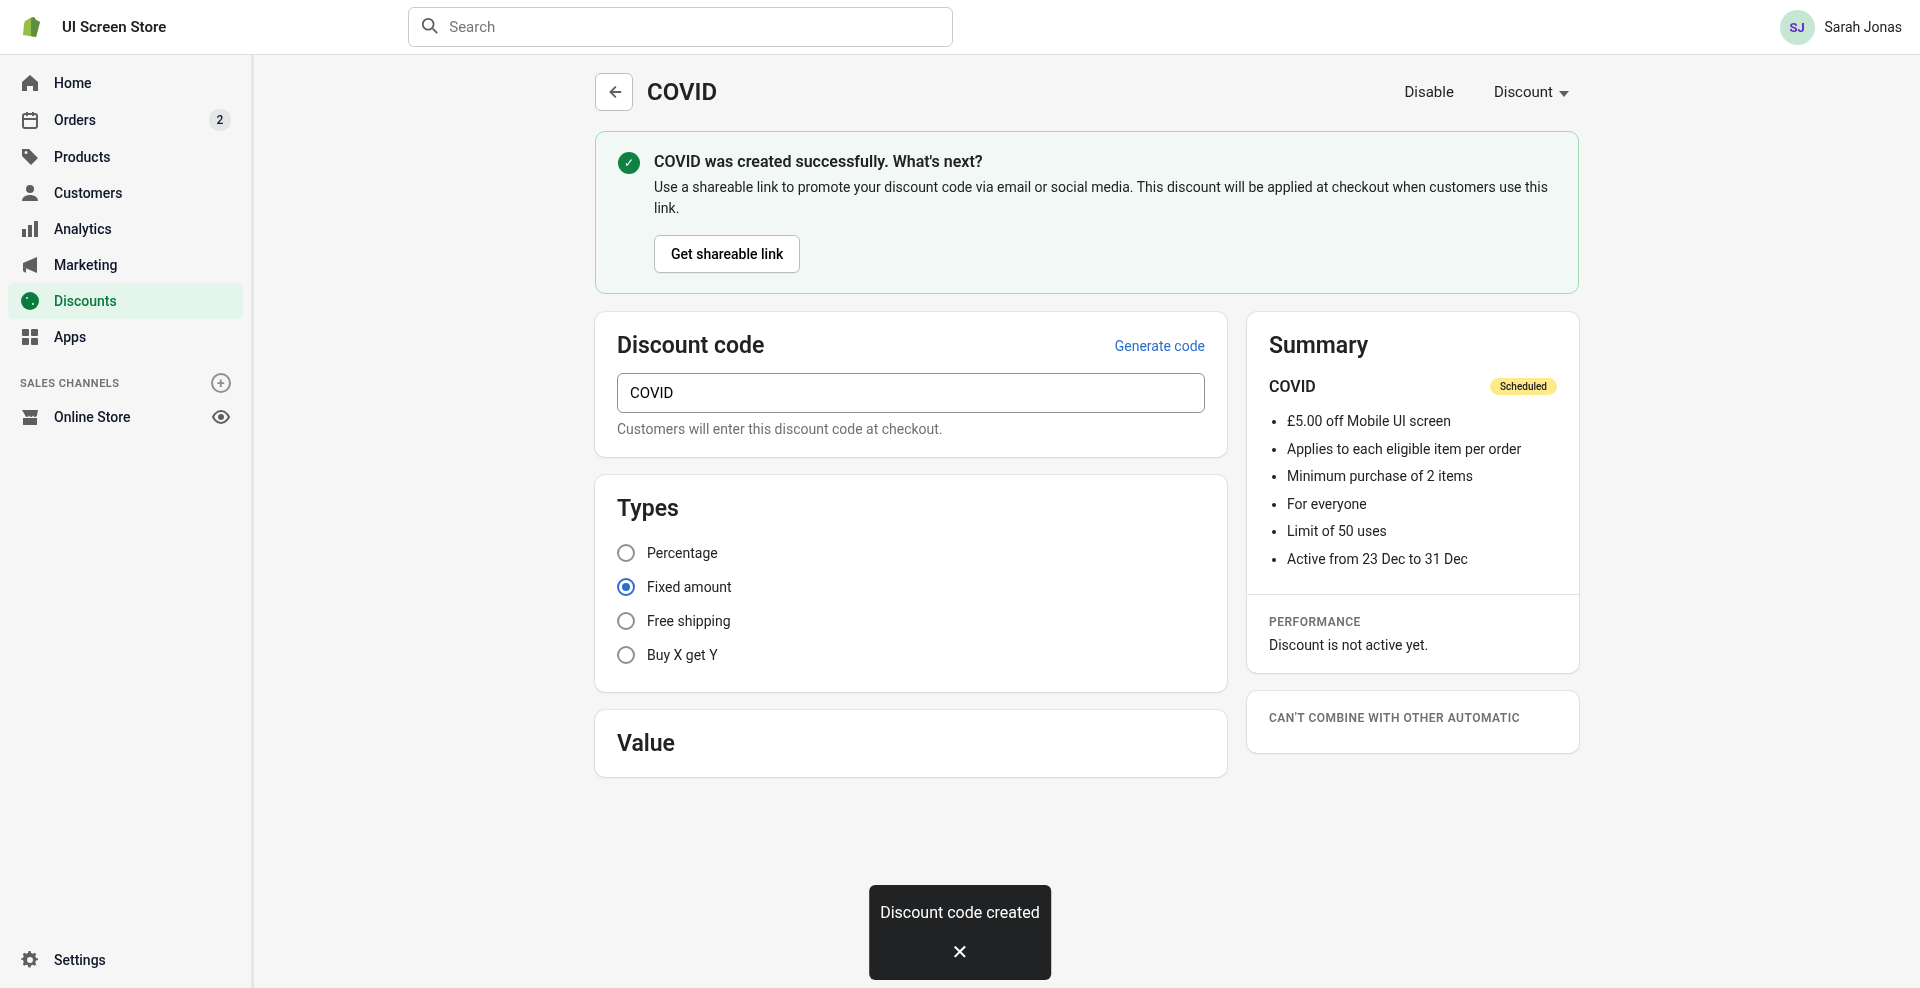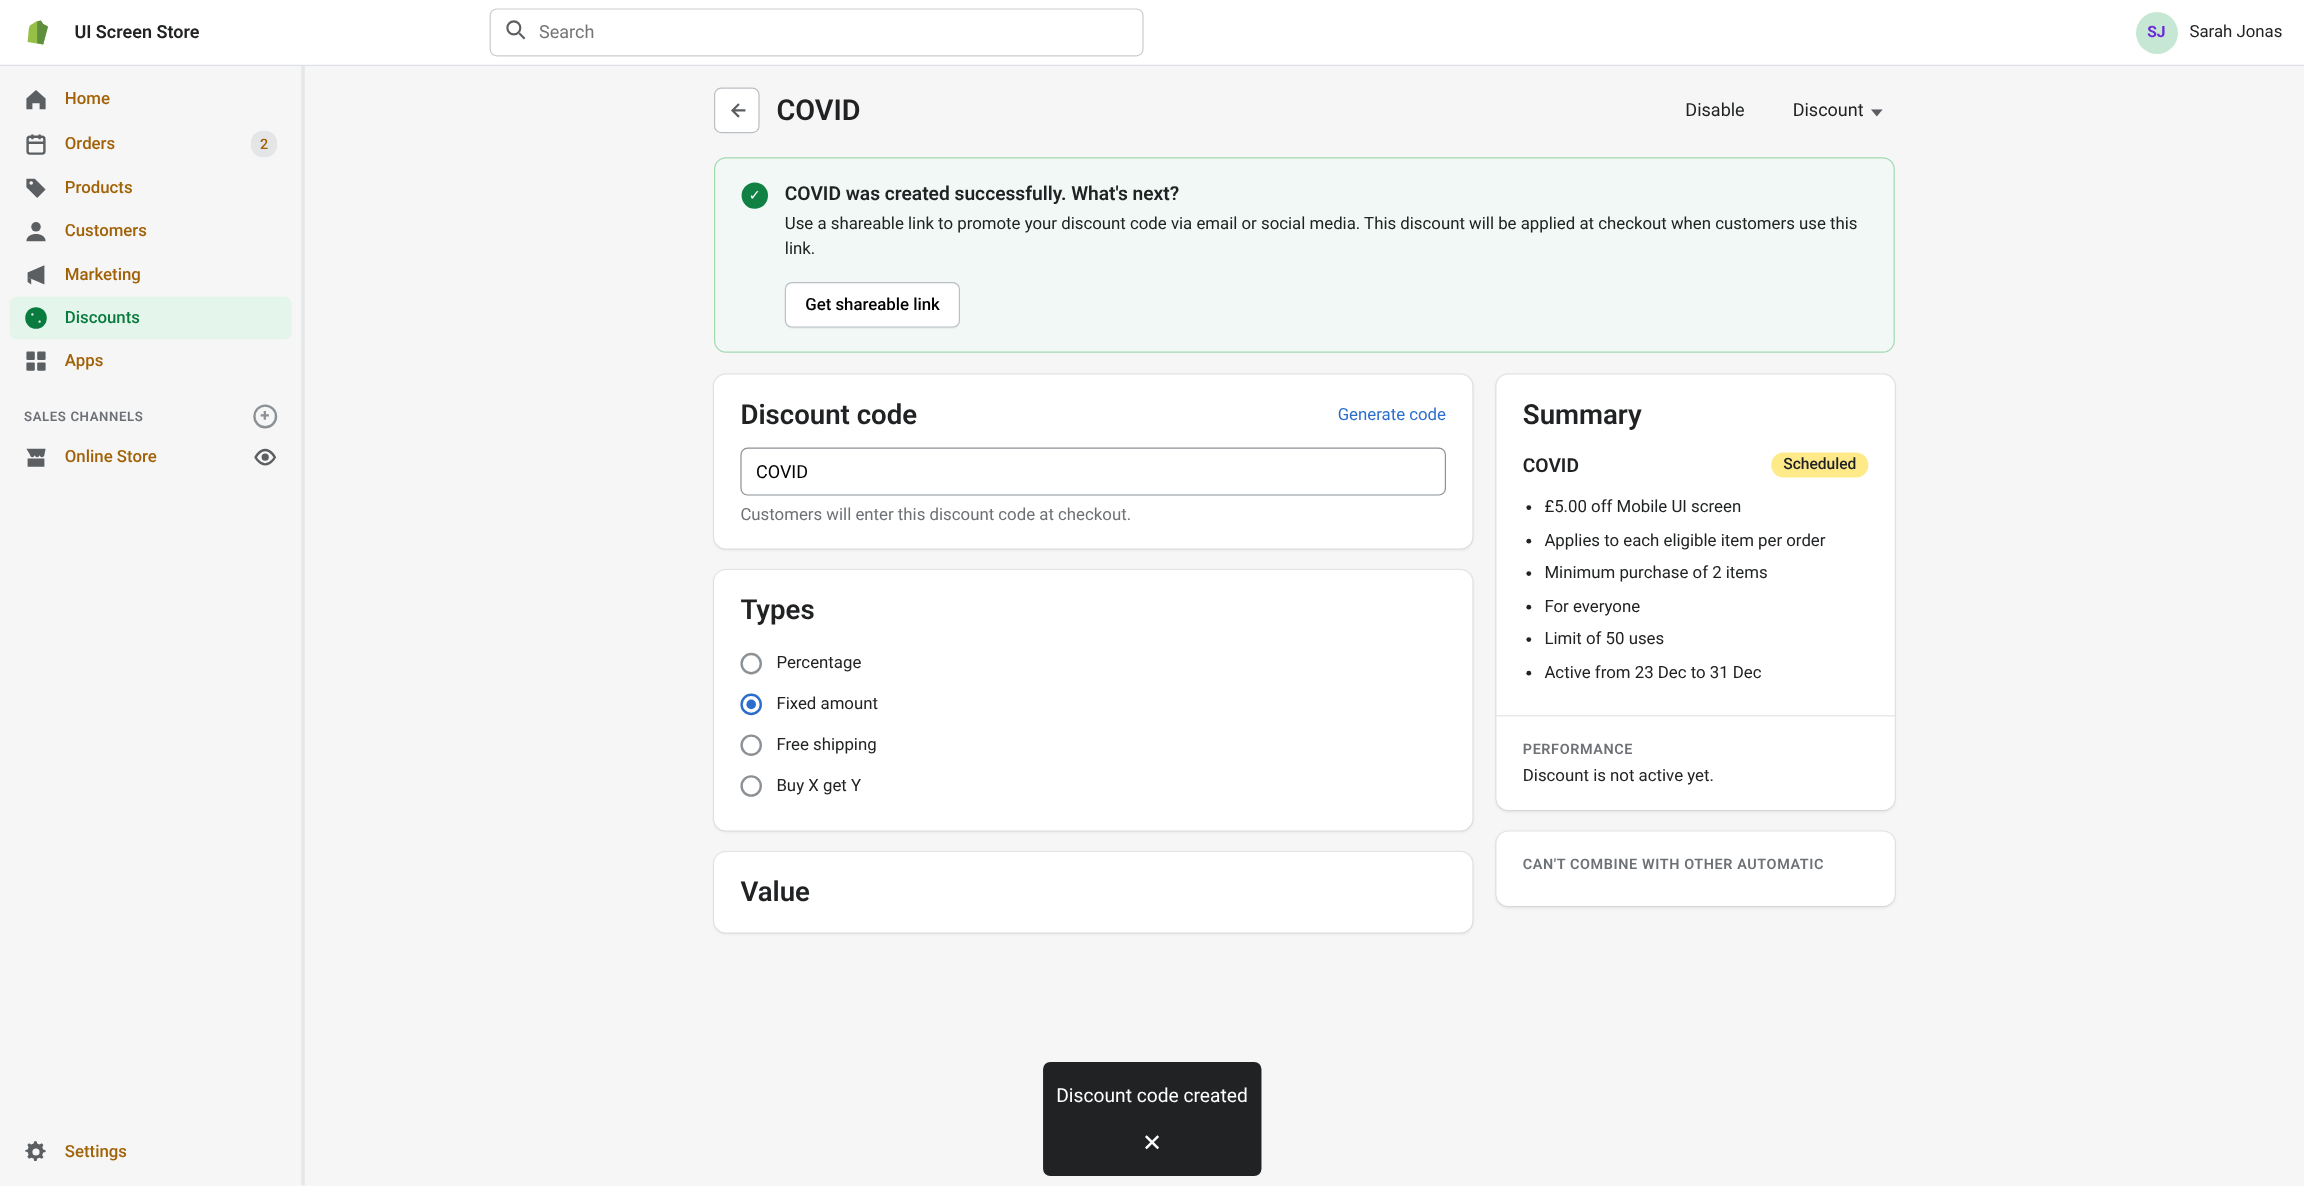--- a/index.html
+++ b/index.html
@@ -8,21 +8,21 @@
 .logo { width:24px; height:24px; }
 .store-name { font-weight:600; font-size:15px; }
 .search-wrap { flex:0 0 auto; margin-left:222px; }
 .search-box { width:545px; height:40px; border:1px solid #c9cccf; border-radius:6px; display:flex; align-items:center; padding:0 12px; gap:10px; background:#fff; }
 .search-box input { border:none; outline:none; flex:1; font-size:15px; }
 .user-area { margin-left:auto; display:flex; align-items:center; gap:10px; }
 .avatar { width:35px; height:35px; border-radius:50%; background:#c5e7d4; color:#6d28d9; display:flex; align-items:center; justify-content:center; font-weight:700; font-size:13px; }
 .divider { height:1px; background:#dcdfe3; width:100%; }
 .layout { display:flex; height:calc(100vh - 55px); }
 .sidebar { width:254px; background:#f6f6f7; border-right:3px solid #e5e7e9; padding:10px 8px 0 8px; display:flex; flex-direction:column; }
-.nav-item { display:flex; align-items:center; gap:14px; padding:8px 12px; border-radius:6px; cursor:pointer; color:#a16207; font-weight:500; }
+.nav-item { display:flex; align-items:center; gap:14px; padding:8px 12px; border-radius:6px; cursor:pointer; color:#0f172a; font-weight:500; }
 .nav-item.active { background:#e4f5ec; color:#0a7b3e; }
 .nav-item.active .nav-icon { color:#0a7b3e; }
 .nav-icon { width:20px; height:20px; display:flex; align-items:center; justify-content:center; color:#5c5f62; }
 .nav-label { flex:1; }
 .nav-badge { background:#e4e5e7; border-radius:10px; min-width:22px; height:22px; font-size:12px; display:flex; align-items:center; justify-content:center; font-weight:500; }
 .section-heading { font-size:11px; font-weight:600; letter-spacing:0.5px; color:#6d7175; padding:18px 12px 6px 12px; display:flex; align-items:center; justify-content:space-between; }
 .add-circle { width:20px; height:20px; border-radius:50%; border:2px solid #8c9196; display:flex; align-items:center; justify-content:center; color:#8c9196; font-weight:700; font-size:14px; line-height:1; cursor:pointer; }
 .sidebar-footer { margin-top:auto; margin-bottom:10px; }
 .main { flex:1; overflow-y:auto; padding:18px 0 100px 0; }
 .page-wrap { max-width:1020px; margin:0 auto; padding:0 18px; }
@@ -45,21 +45,21 @@
 .card-header { display:flex; align-items:center; justify-content:space-between; margin-bottom:14px; }
 .card-title { font-size:23px; font-weight:600; }
 .link-btn { background:none; border:none; color:#2c6ecb; font-size:14px; cursor:pointer; }
 .text-input { width:100%; height:40px; border:1px solid #8c9196; border-radius:6px; padding:0 12px; font-size:15px; outline:none; }
 .help-text { color:#6d7175; margin-top:8px; font-size:14px; }
 .radio-row { display:flex; align-items:center; gap:12px; padding:8px 0; cursor:pointer; }
 .radio { width:18px; height:18px; border:2px solid #8c9196; border-radius:50%; display:flex; align-items:center; justify-content:center; }
 .radio.checked { border-color:#2c6ecb; }
 .radio.checked::after { content:""; width:8px; height:8px; background:#2c6ecb; border-radius:50%; }
 .summary-head { display:flex; align-items:center; justify-content:space-between; margin-bottom:12px; }
-.badge { background:#ffea8a; border-radius:12px; padding:3px 10px; font-size:13px; font-weight:500; }
+.badge { background:#ffea8a; border-radius:12px; padding:3px 10px; font-size:10px; font-weight:500; }
 .summary-list { list-style:disc; padding-left:18px; }
 .summary-list li { padding:4px 0; line-height:1.4; }
 .card-sep { border-top:1px solid #e1e3e5; }
 .section-label { font-size:12px; font-weight:600; letter-spacing:0.5px; color:#6d7175; margin-bottom:8px; }
 .toast { position:fixed; bottom:8px; left:50%; transform:translateX(-50%); background:#202223; color:#fff; border-radius:6px; padding:18px 11px; display:flex; align-items:center; gap:20px; font-size:16px;flex-direction:column; }
 .toast-close { cursor:pointer; font-size:20px; line-height:1; }
 </style>
 </head>
 <body>
 
@@ -118,20 +118,30 @@
       <span class="nav-label">Products</span>
     </div>
     <div class="nav-item">
       <span class="nav-icon">
           <svg width="20" height="20" viewBox="0 0 20 20" fill="currentColor">
             <circle cx="10" cy="6" r="4"></circle>
             <path d="M2 18c0-4 4-6 8-6s8 2 8 6H2z"></path>
           </svg>
         </span>
       <span class="nav-label">Customers</span>
+    </div>
+    <div class="nav-item">
+      <span class="nav-icon">
+          <svg width="20" height="20" viewBox="0 0 20 20" fill="currentColor">
+            <rect x="2" y="10" width="4" height="8"></rect>
+            <rect x="8" y="6" width="4" height="12"></rect>
+            <rect x="14" y="2" width="4" height="16"></rect>
+          </svg>
+        </span>
+      <span class="nav-label">Analytics</span>
     </div>
     <div class="nav-item">
       <span class="nav-icon">
           <svg width="20" height="20" viewBox="0 0 20 20" fill="currentColor">
             <path d="M3 8l14-6v16L3 12v-4zm0 4v4l3 2v-5l-3-1z"></path>
           </svg>
         </span>
       <span class="nav-label">Marketing</span>
     </div>
     <div class="nav-item active">

